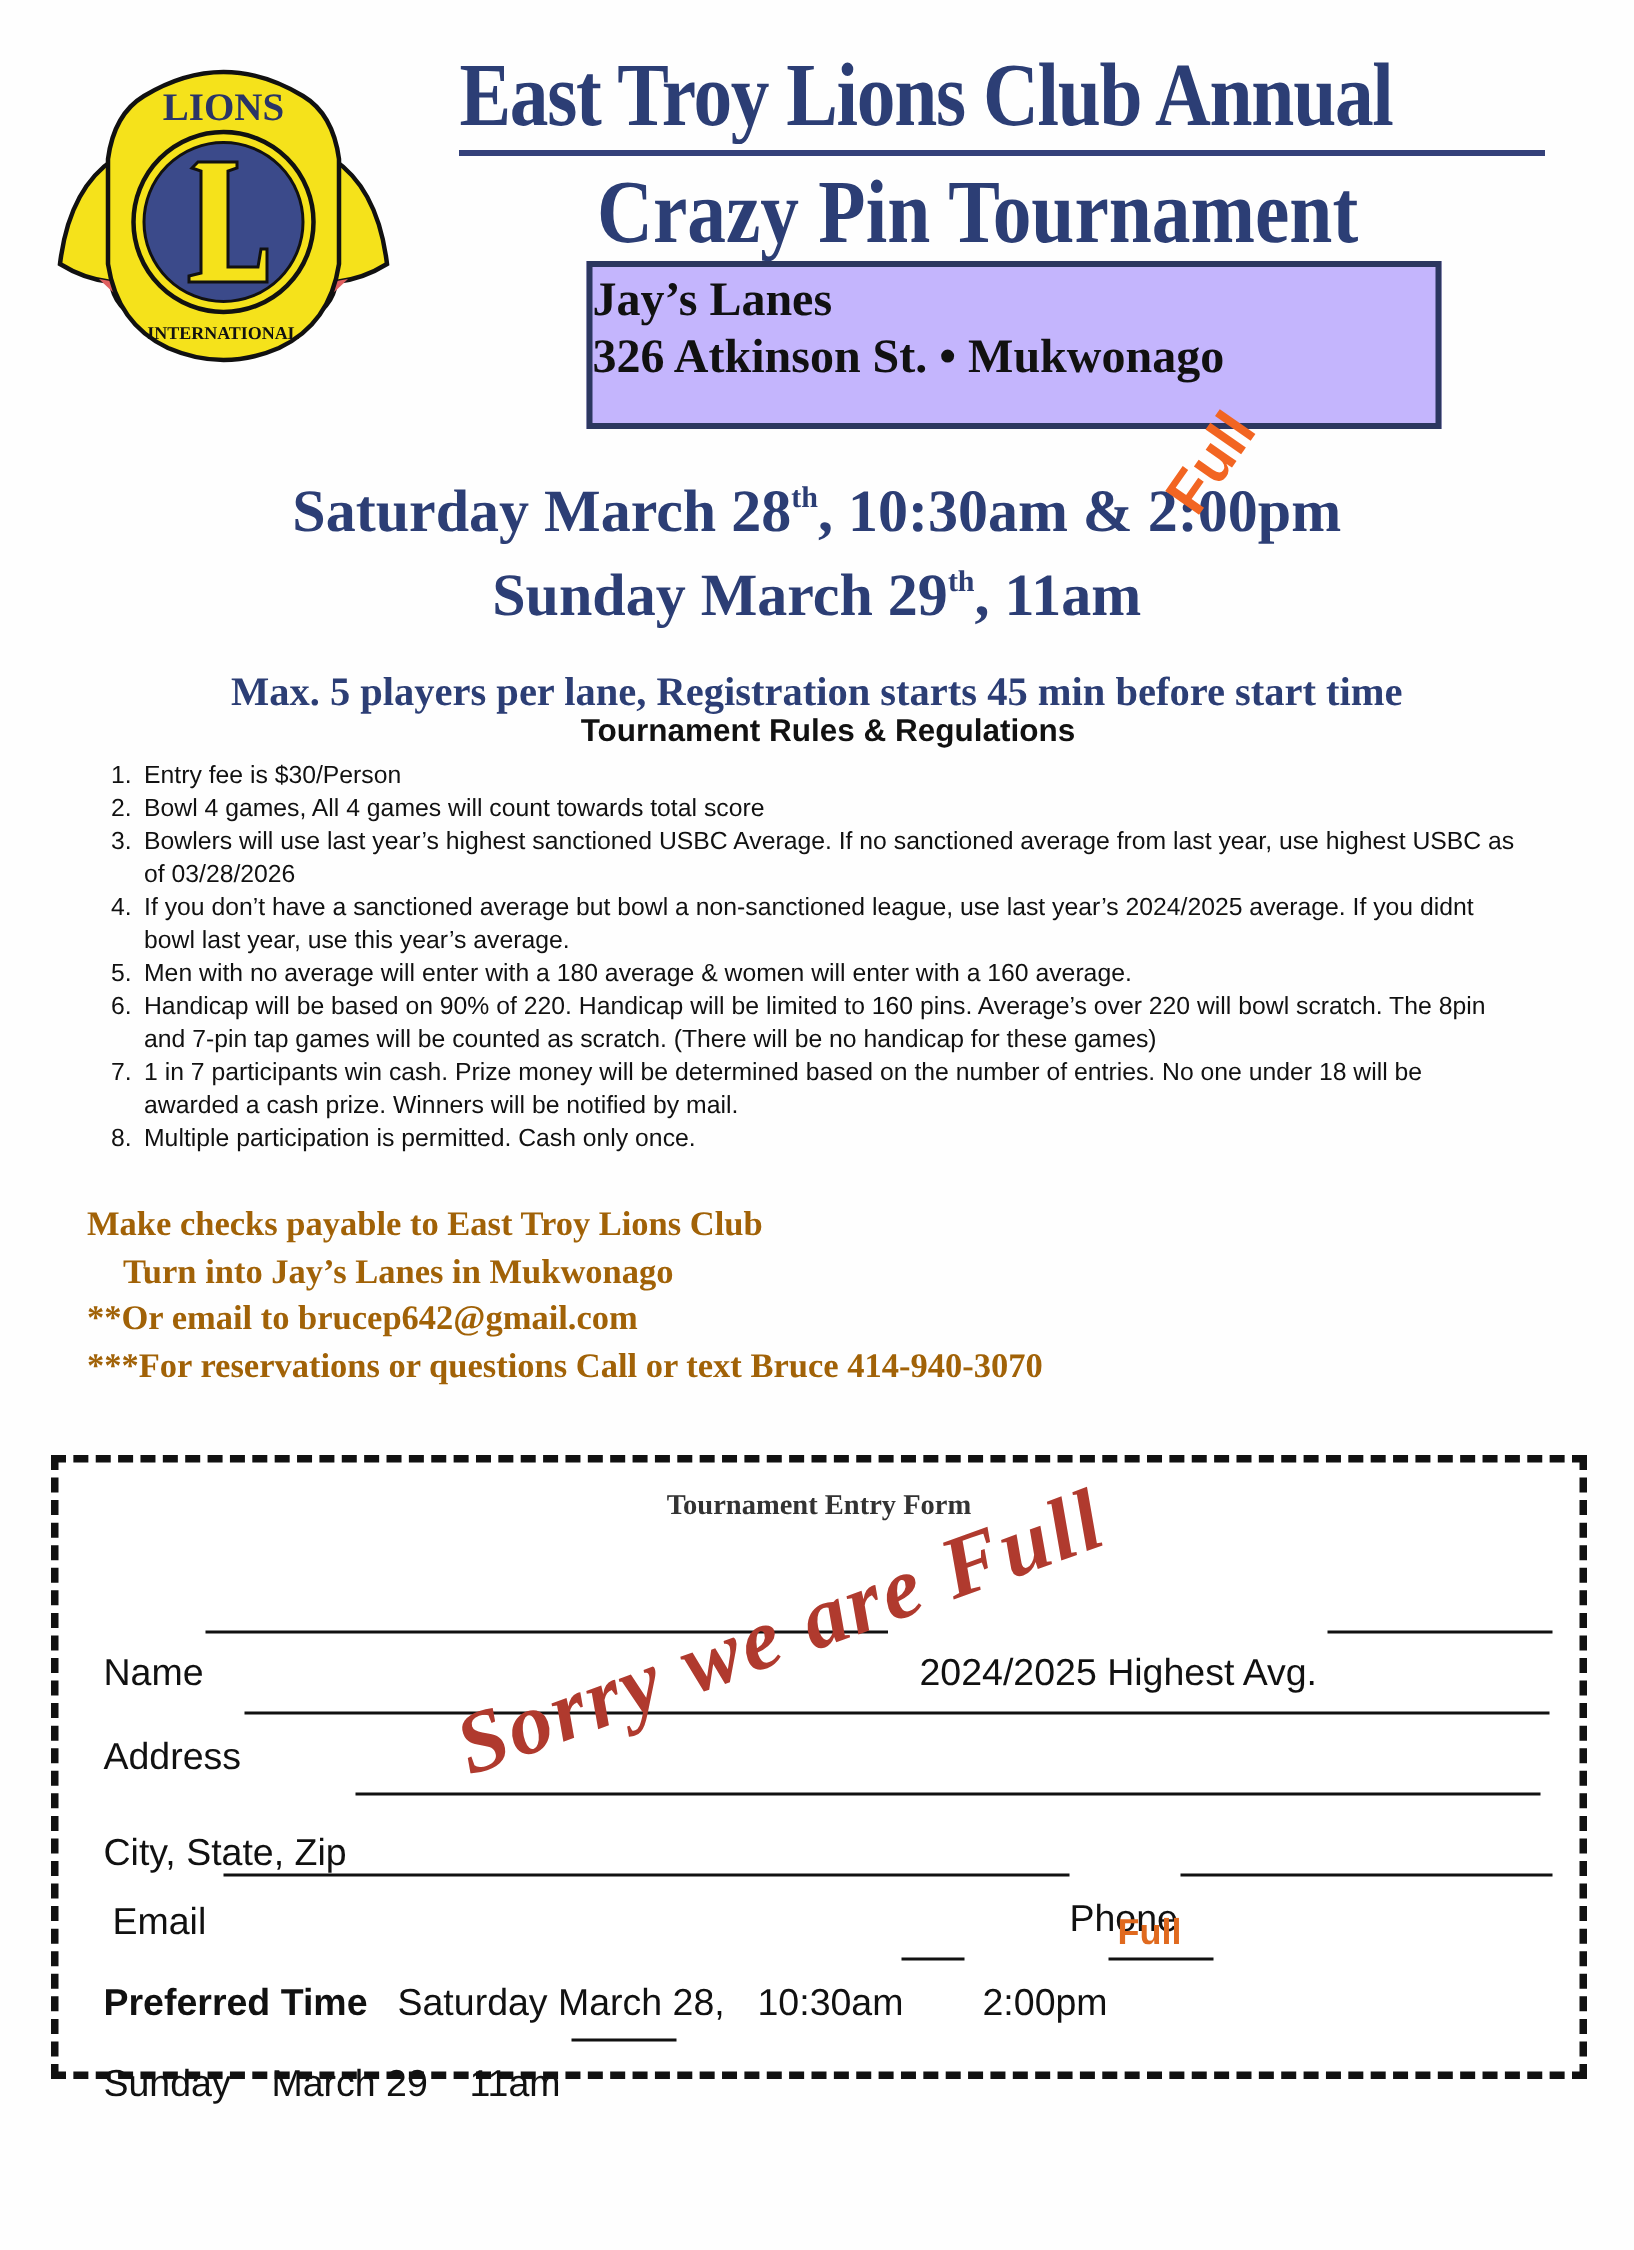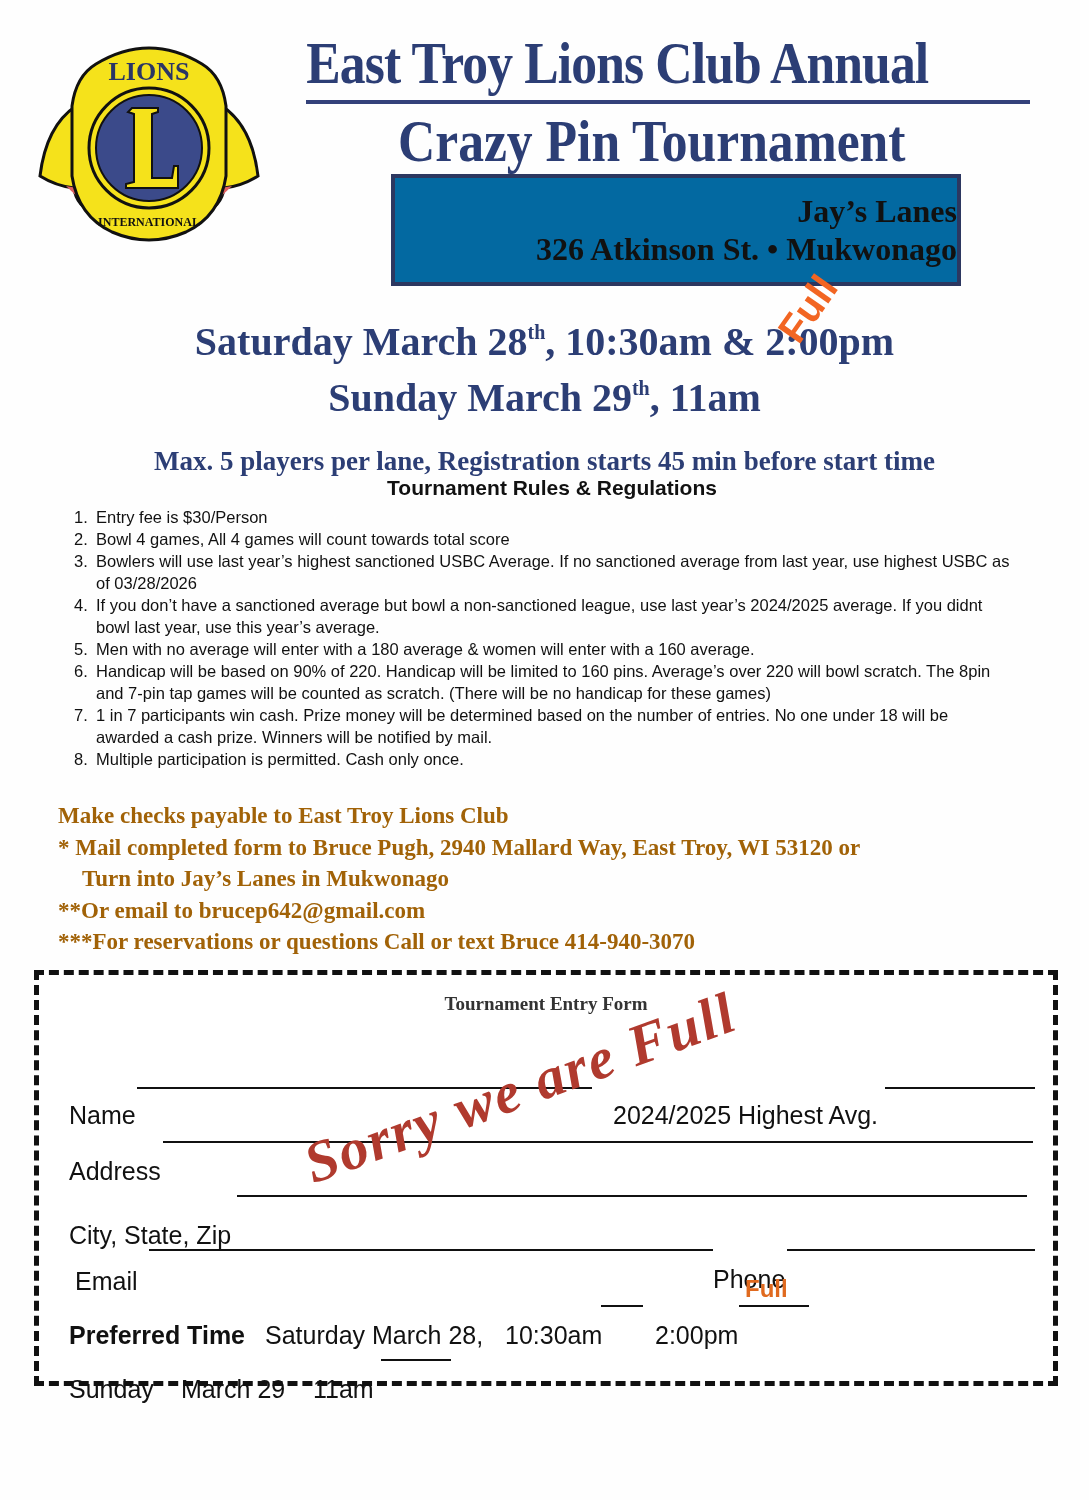--- a/index.html
+++ b/index.html
@@ -14,21 +14,21 @@
       color: #2c3e75; letter-spacing: -1px; transform: scaleX(0.86); transform-origin: left center; white-space: nowrap;
     }
     .title-rule { position: absolute; left: 306px; top: 100px; width: 724px; height: 4px; background: #34417a; }
     .title2 {
       position: absolute; left: 398px; top: 106px; width: 560px;
       font-family: "Liberation Serif", serif; font-weight: bold; font-size: 60px; line-height: 70px;
       color: #2c3e75; transform: scaleX(0.86); transform-origin: left center; white-space: nowrap;
     }
     .venue-box {
       position: absolute; left: 391px; top: 174px; width: 570px; height: 112px;
-      border: 4px solid #2c3760; background: #0369a1; text-align: right; padding-top: 14px;
+      border: 4px solid #2c3760; background: #c4b5fd; text-align: left; padding-top: 2px;
     }
     .venue-name, .venue-addr { font-family: "Liberation Serif", serif; font-weight: bold; font-size: 32px; line-height: 38px; color: #111; }
 
     .date-line {
       position: absolute; left: 0; width: 1089px; text-align: center; font-family: "Liberation Serif", serif;
       font-weight: bold; color: #2c3e75; white-space: nowrap;
     }
     .date-sat { top: 308px; font-size: 40px; line-height: 48px; padding-left: 0; }
     .date-sun { top: 364px; font-size: 40px; line-height: 48px; }
     .date-line sup { font-size: 20px; vertical-align: 16px; }
@@ -141,21 +141,20 @@
       <span class="rule-text">1 in 7 participants win cash.  Prize money will be determined based on the number of entries.  No one under 18 will be awarded a cash prize.  Winners will be notified by mail.</span>
     </div>
   <div class="rule">
       <span class="rule-num">8.</span>
       <span class="rule-text"> Multiple participation is permitted. Cash only once.</span>
     </div>
 </div>
 
 <div class="contact">
   <div>Make checks payable to East Troy Lions Club</div>
-  <div>* Mail completed form to Bruce Pugh, 2940 Mallard Way,  East Troy, WI 53120 or</div>
   <div class="indent">Turn into Jay’s Lanes in Mukwonago</div>
   <div>**Or email to brucep642@gmail.com</div>
   <div>***For reservations or questions Call or text Bruce  414-940-3070</div>
 </div>
 
 <div class="form-box">
   <div class="form-title">Tournament Entry Form</div>
 
   <span class="field" style="left:30px; top:82px;">Name</span>
   <div class="line" style="left:98px; top:112px; width:455px;"></div>

